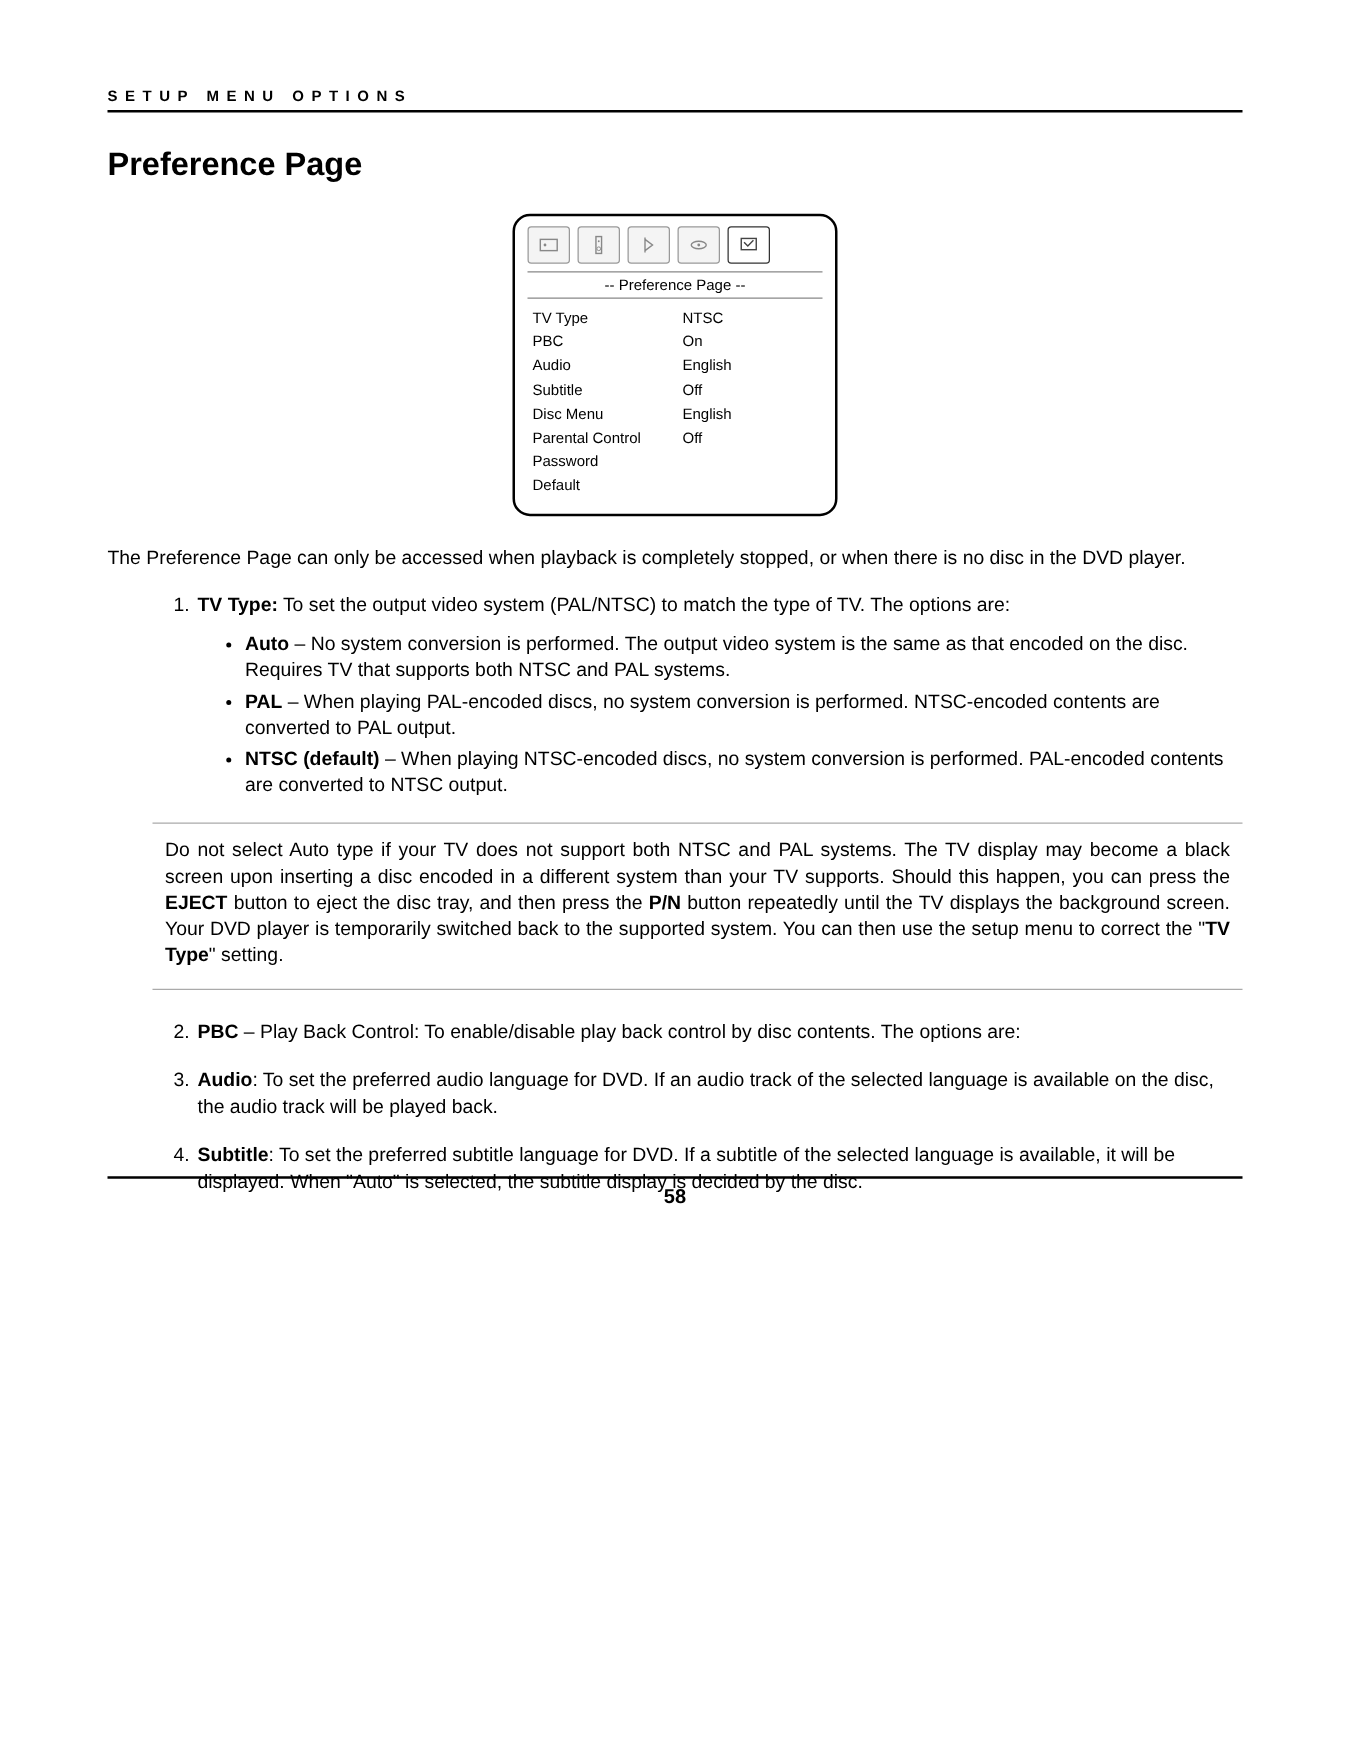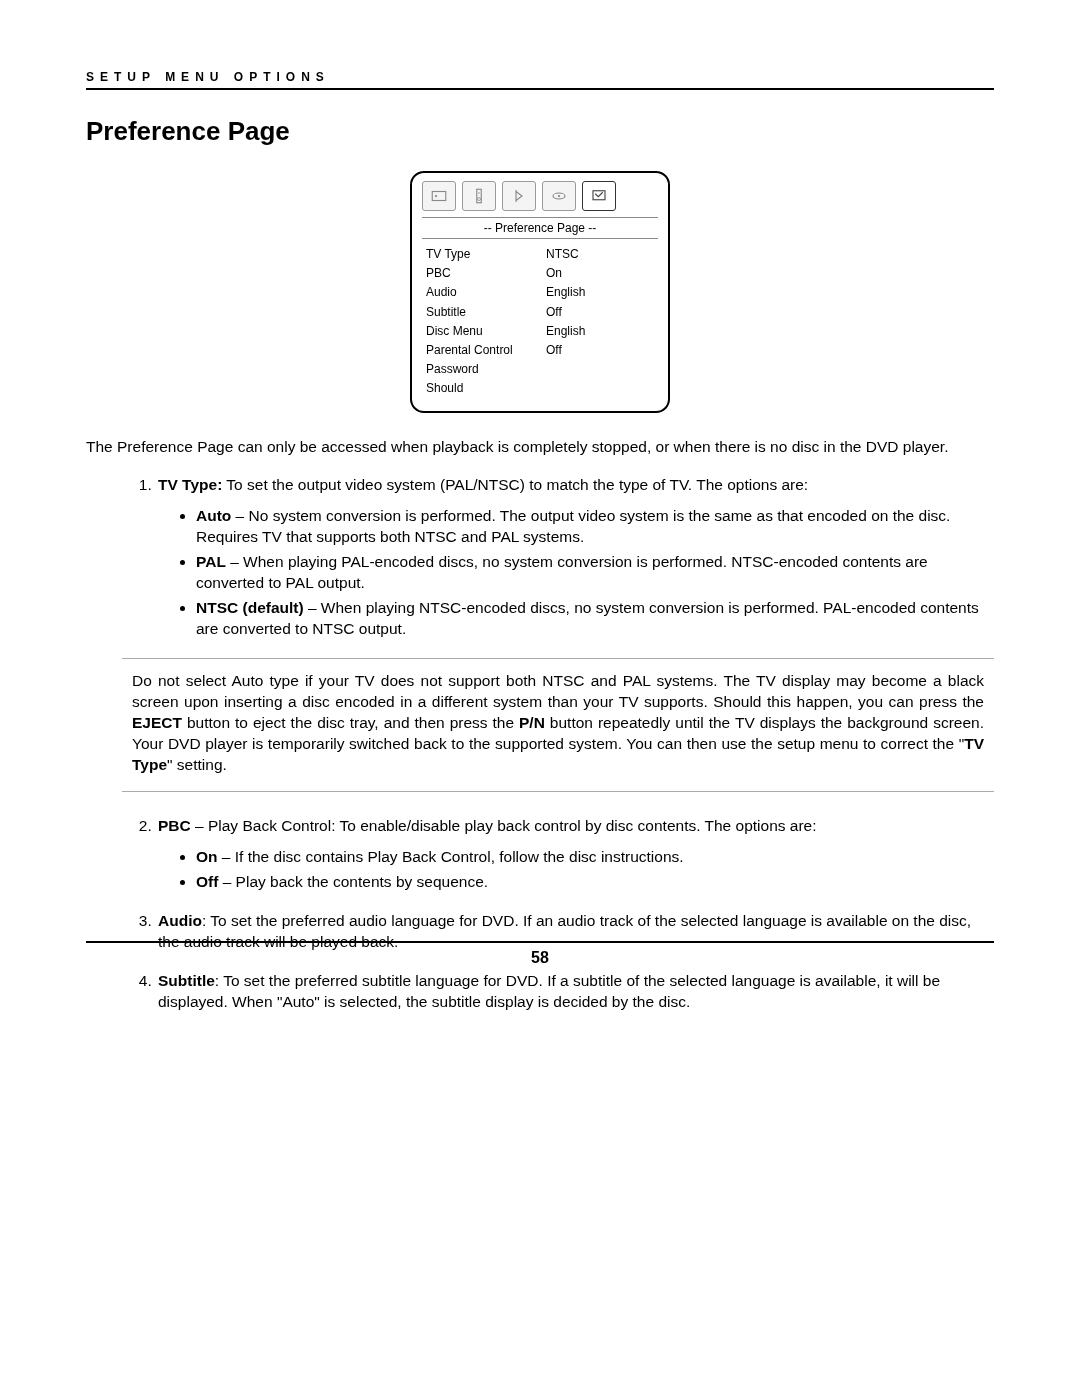--- a/index.html
+++ b/index.html
@@ -198,21 +198,21 @@
           </div>
         <div class="menu-row">
             <span class="menu-key">Parental Control</span>
             <span class="menu-val">Off</span>
           </div>
         <div class="menu-row">
             <span class="menu-key">Password</span>
             <span class="menu-val"></span>
           </div>
         <div class="menu-row">
-            <span class="menu-key">Should</span>
+            <span class="menu-key">Default</span>
             <span class="menu-val"></span>
           </div>
       </div>
     </div>
   </div>
 
   <div class="body-text">
 
     <div class="para">The Preference Page can only be accessed when playback is completely stopped, or when there is no disc in the DVD player.</div>
 
@@ -229,24 +229,20 @@
 
     <div class="note-box">
       <div class="note-body">
         <span>Do not select Auto type if your TV does not support both NTSC and PAL systems.  The TV display may become a black screen upon inserting a disc encoded in a different system than your TV supports. Should this happen, you can press the </span><span class="b">EJECT</span><span> button to eject the disc tray, and then press the </span><span class="b">P/N</span><span> button repeatedly until the TV displays the background screen.  Your DVD player is temporarily switched back to the supported system.  You can then use the setup menu to correct the "</span><span class="b">TV Type</span><span>" setting.</span>
       </div>
     </div>
 
     <ol class="numbered" start="2">
       <li>
         <span class="b">PBC</span><span> – Play Back Control:  To enable/disable play back control by disc contents.   The options are:</span>
-        <ul class="bullets">
-          <li><span class="b">On</span><span> – If the disc contains Play Back Control, follow the disc instructions.</span></li>
-          <li><span class="b">Off</span><span> – Play back the contents by sequence.</span></li>
-        </ul>
       </li>
       <li>
         <span class="b">Audio</span><span>: To set the preferred audio language for DVD.  If an audio track of the selected language is available on the disc, the audio track will be played back.</span>
       </li>
       <li>
         <span class="b">Subtitle</span><span>: To set the preferred subtitle language for DVD.  If a subtitle of the selected language is available, it will be displayed.  When "Auto" is selected, the subtitle display is decided by the disc.</span>
       </li>
     </ol>
 
   </div>

